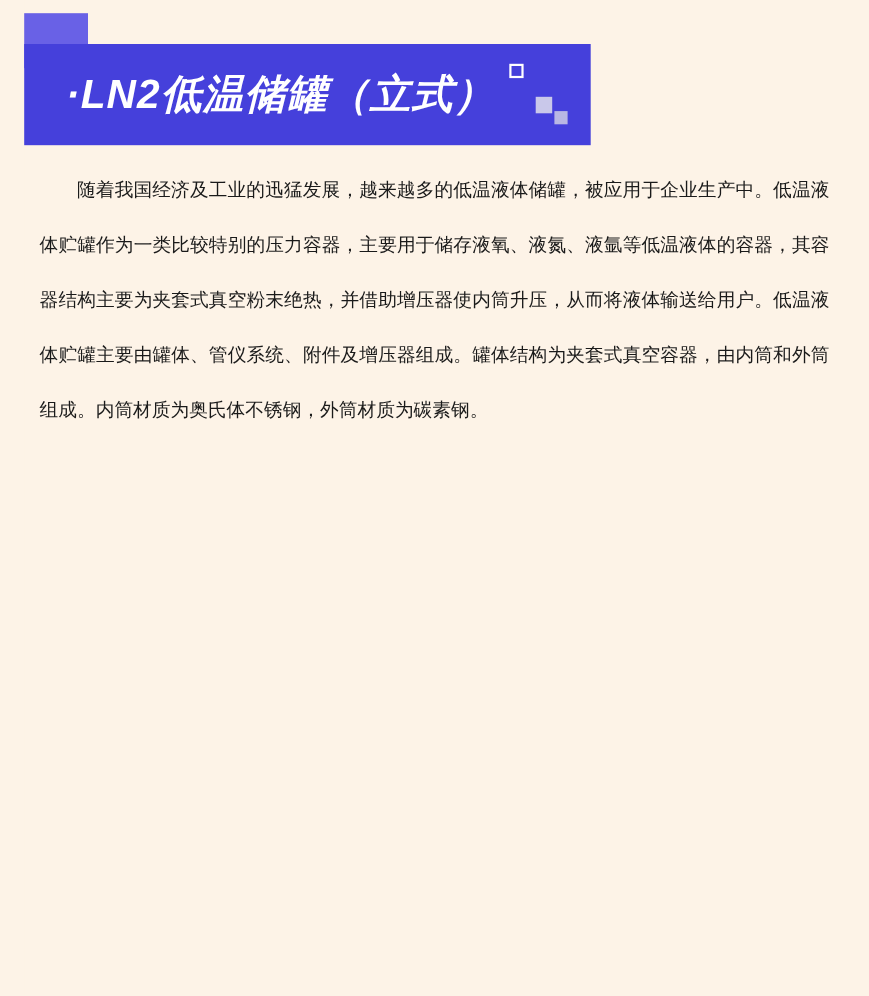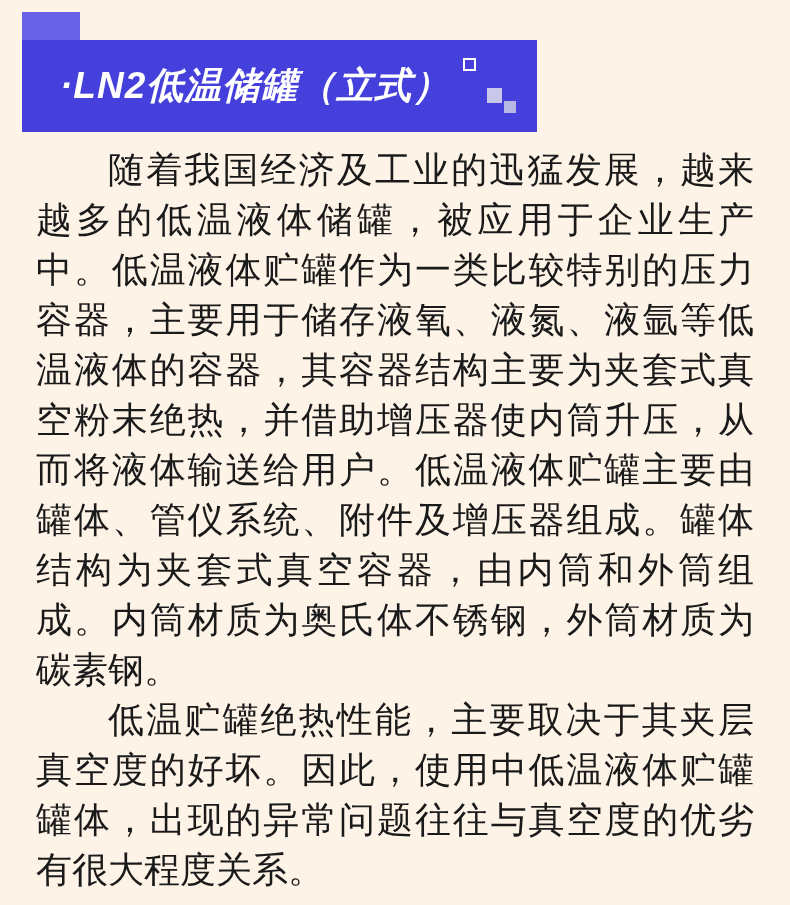--- a/index.html
+++ b/index.html
@@ -92,22 +92,22 @@
   }
 
   
   .body-wrap {
     position: absolute;
     left: 36px;
     top: 148px;
     width: 718px;
   }
   .para {
-    font-family: Liberation Mono, monospace;
-    font-size: 36px;
+    font-family: Liberation Serif, serif;
+    font-size: 17px;
     line-height: 50px;
     color: #1a1a1a;
     text-align: justify;
     text-justify: inter-ideograph;
     text-indent: 2em;
     margin: 0 0 0 0;
     letter-spacing: 0px;
   }
   .para + .para {
     margin-top: 0px;
@@ -124,16 +124,15 @@
   <div class="title-banner">
     <div class="title-text">·LN2低温储罐（立式）</div>
   </div>
 
   <div class="deco-sq-outline"></div>
   <div class="deco-sq-solid-1"></div>
   <div class="deco-sq-solid-2"></div>
 
   <div class="body-wrap">
     <p class="para">随着我国经济及工业的迅猛发展，越来越多的低温液体储罐，被应用于企业生产中。低温液体贮罐作为一类比较特别的压力容器，主要用于储存液氧、液氮、液氩等低温液体的容器，其容器结构主要为夹套式真空粉末绝热，并借助增压器使内筒升压，从而将液体输送给用户。低温液体贮罐主要由罐体、管仪系统、附件及增压器组成。罐体结构为夹套式真空容器，由内筒和外筒组成。内筒材质为奥氏体不锈钢，外筒材质为碳素钢。</p>
-    <p class="para">低温贮罐绝热性能，主要取决于其夹层真空度的好坏。因此，使用中低温液体贮罐罐体，出现的异常问题往往与真空度的优劣有很大程度关系。</p>
   </div>
 
 </div>
 
 </body></html>

